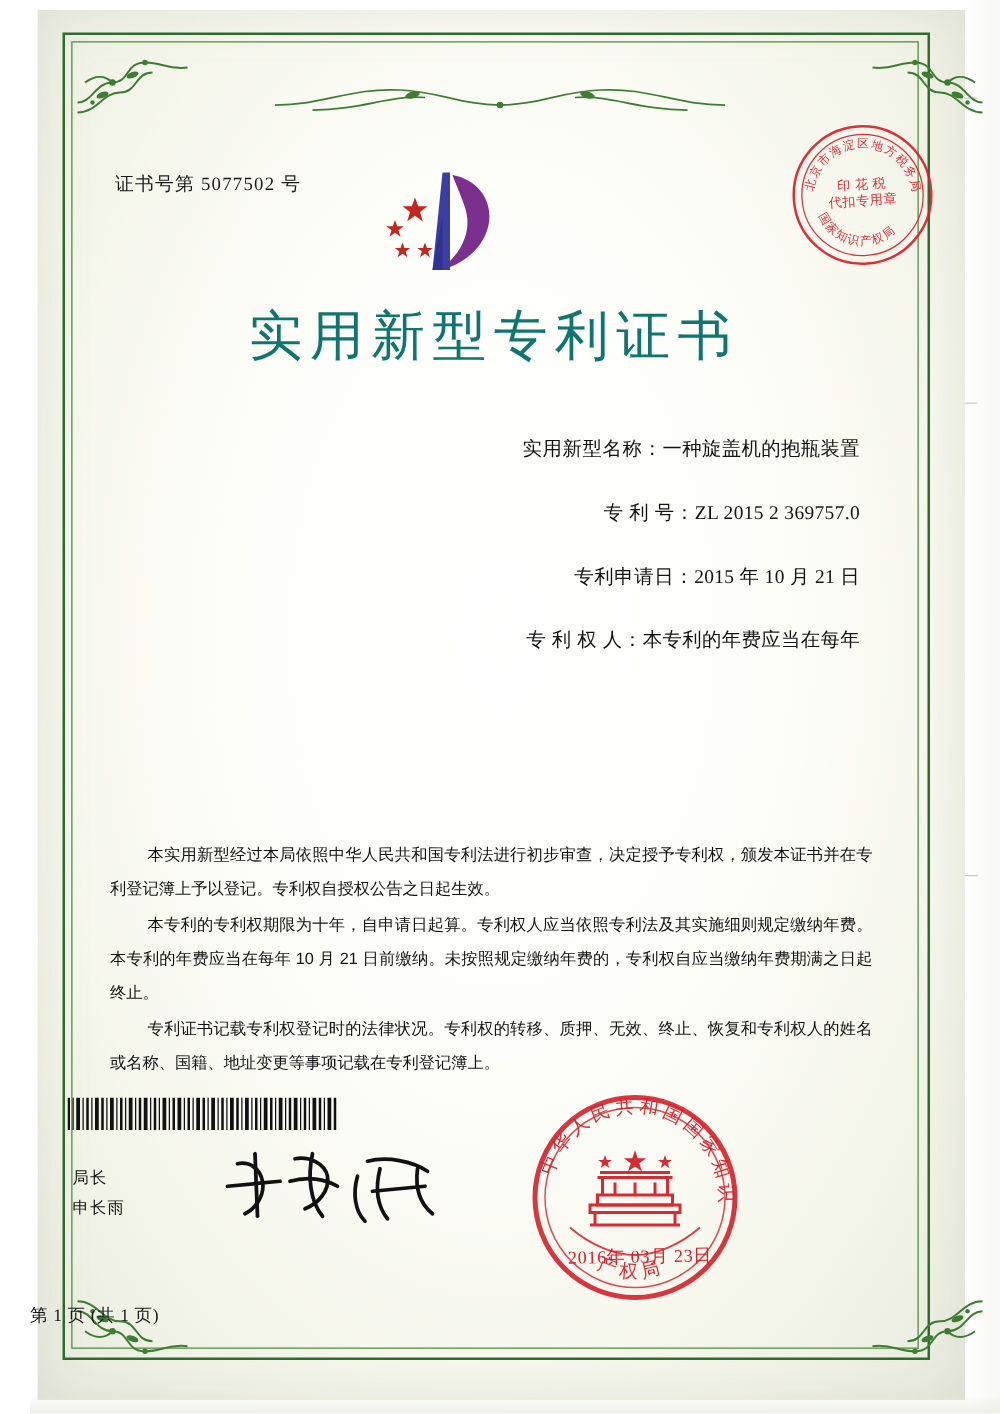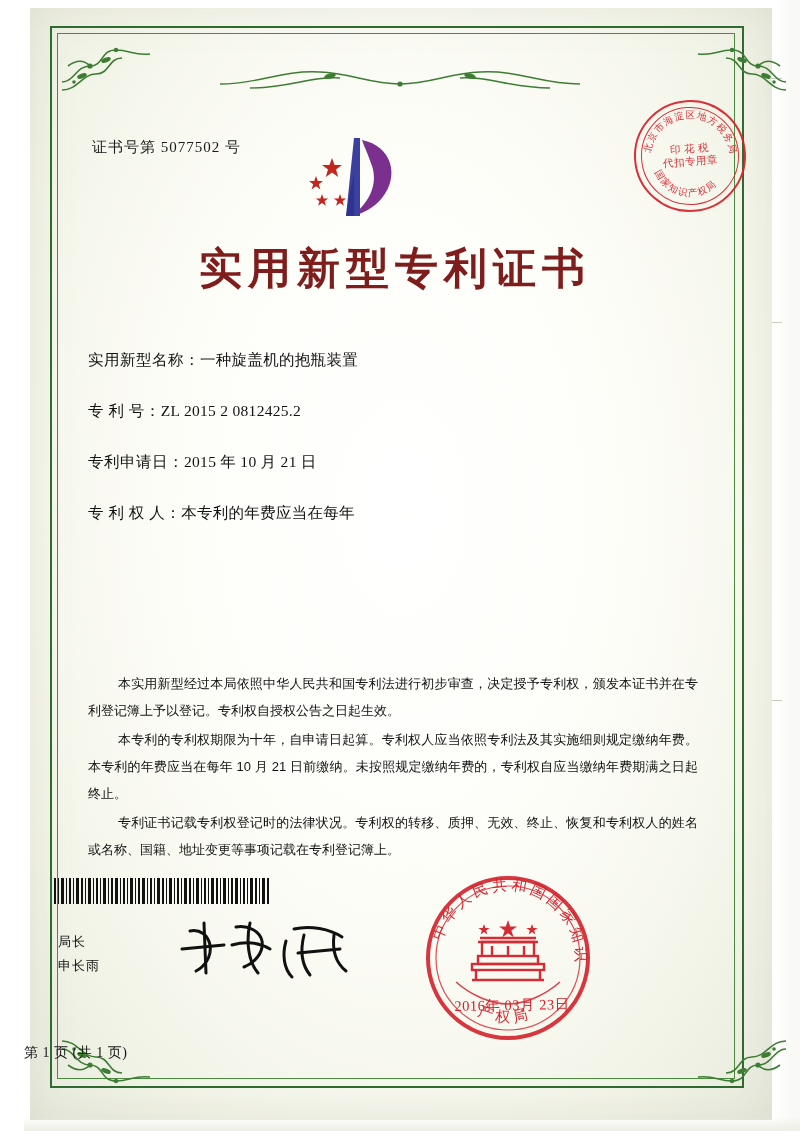--- a/index.html
+++ b/index.html
@@ -143,40 +143,41 @@
   }
 
   
   .main-title {
     position: absolute;
     left: 0;
     top: 240px;
     width: 742px;
     text-align: center;
     font-size: 43px;
-    font-weight: bold;
+    font-weight: normal;
     letter-spacing: 6px;
-    color: #7f1d1d;
+    color: #0f766e;
     font-family: "Liberation Serif", "DejaVu Serif", serif;
   }
 
   
   .fields {
     position: absolute;
     left: 64px;
     top: 350px;
     width: 600px;
   }
   .field-row {
     font-size: 15.5px;
     color: #121212;
     line-height: 20px;
     margin-bottom: 31px;
     white-space: nowrap;
     font-family: "Liberation Serif", serif;
+    text-align: right;
   }
   .field-label {
     display: inline;
     letter-spacing: 0.5px;
   }
   .field-value {
     display: inline;
     letter-spacing: 0.3px;
   }
 
@@ -399,21 +400,21 @@
     </div>
   </div>
 
   <div class="main-title">实用新型专利证书</div>
 
   <div class="fields">
     <div class="field-row">
       <span class="field-label">实用新型名称：</span><span class="field-value">一种旋盖机的抱瓶装置</span>
     </div>
     <div class="field-row">
-      <span class="field-label">专 利 号：</span><span class="field-value">ZL 2015 2 0812425.2</span>
+      <span class="field-label">专 利 号：</span><span class="field-value">ZL 2015 2 369757.0</span>
     </div>
     <div class="field-row">
       <span class="field-label">专利申请日：</span><span class="field-value">2015 年 10 月 21 日</span>
     </div>
     <div class="field-row">
       <span class="field-label">专 利 权 人：</span><span class="field-value">本专利的年费应当在每年</span>
     </div>
   </div>
 
   <div class="body-text">

